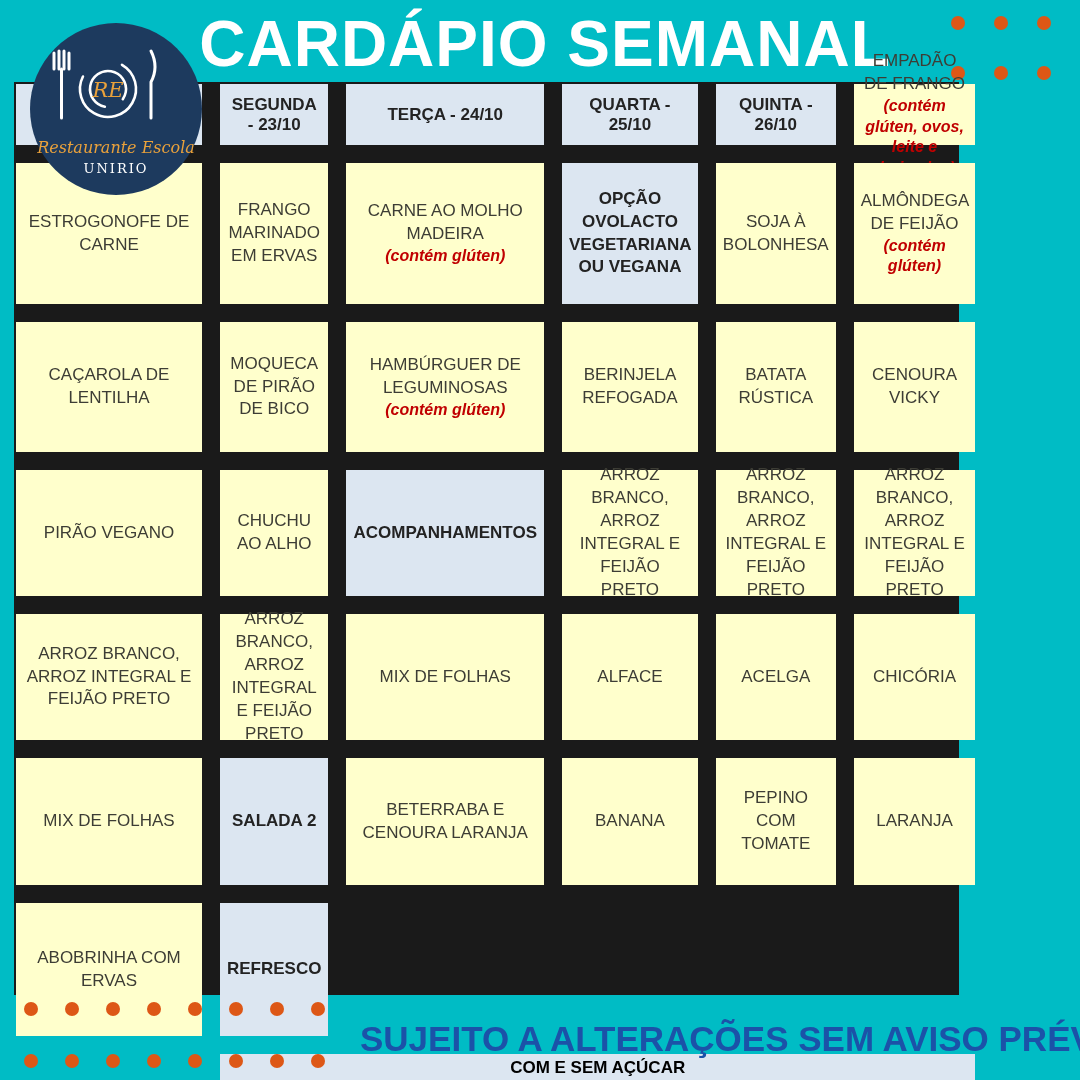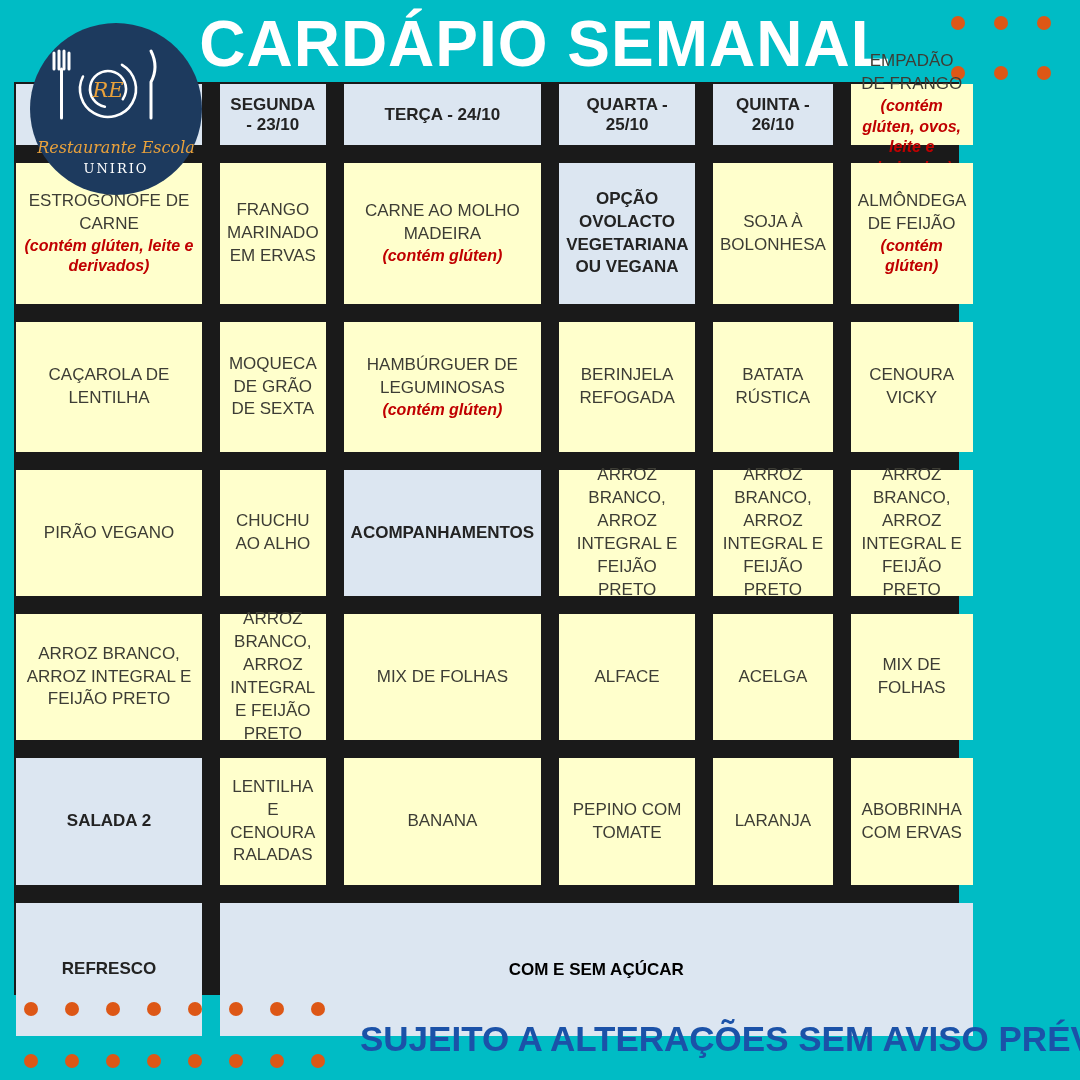--- a/index.html
+++ b/index.html
@@ -72,21 +72,20 @@
     <div class="cell hdr">TERÇA - 24/10</div>
     <div class="cell hdr">QUARTA - 25/10</div>
     <div class="cell hdr">QUINTA - 26/10</div>
 
     <div class="cell food">
       <div class="dish">EMPADÃO DE FRANGO</div>
       <div class="allergen">(contém glúten, ovos, leite e derivados)</div>
     </div>
     <div class="cell food">
       <div class="dish">ESTROGONOFE DE CARNE</div>
-      <div class="allergen">(contém glúten, leite e derivados)</div>
     </div>
     <div class="cell food">
       <div class="dish">FRANGO MARINADO EM ERVAS</div>
 
     </div>
     <div class="cell food">
       <div class="dish">CARNE AO MOLHO MADEIRA</div>
       <div class="allergen">(contém glúten)</div>
     </div>
 
@@ -97,21 +96,21 @@
     </div>
     <div class="cell food">
       <div class="dish">ALMÔNDEGA DE FEIJÃO</div>
       <div class="allergen">(contém glúten)</div>
     </div>
     <div class="cell food">
       <div class="dish">CAÇAROLA DE LENTILHA</div>
 
     </div>
     <div class="cell food">
-      <div class="dish">MOQUECA DE GRÃO DE SEXTA</div>
+      <div class="dish">MOQUECA DE PIRÃO DE BICO</div>
 
     </div>
     <div class="cell food">
       <div class="dish">HAMBÚRGUER DE LEGUMINOSAS</div>
       <div class="allergen">(contém glúten)</div>
     </div>
 
     <div class="cell food">
       <div class="dish">BERINJELA REFOGADA</div>
 
@@ -161,27 +160,31 @@
     </div>
     <div class="cell food">
       <div class="dish">ALFACE</div>
 
     </div>
     <div class="cell food">
       <div class="dish">ACELGA</div>
 
     </div>
     <div class="cell food">
+      <div class="dish">CHICÓRIA</div>
+
+    </div>
+    <div class="cell food">
       <div class="dish">MIX DE FOLHAS</div>
 
     </div>
 
     <div class="cell label">SALADA 2</div>
     <div class="cell food">
-      <div class="dish">LENTILHA E CENOURA RALADAS</div>
+      <div class="dish">BETERRABA E CENOURA LARANJA</div>
 
     </div>
     <div class="cell food">
       <div class="dish">BANANA</div>
 
     </div>
     <div class="cell food">
       <div class="dish">PEPINO COM TOMATE</div>
 
     </div>

